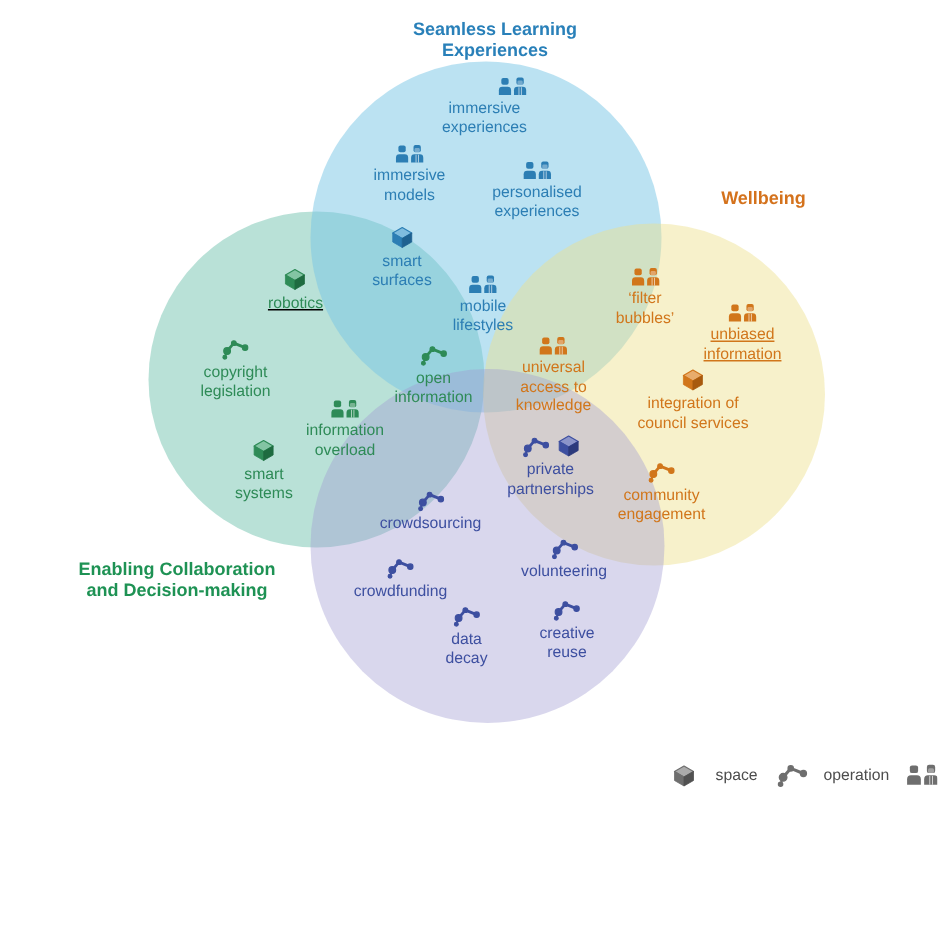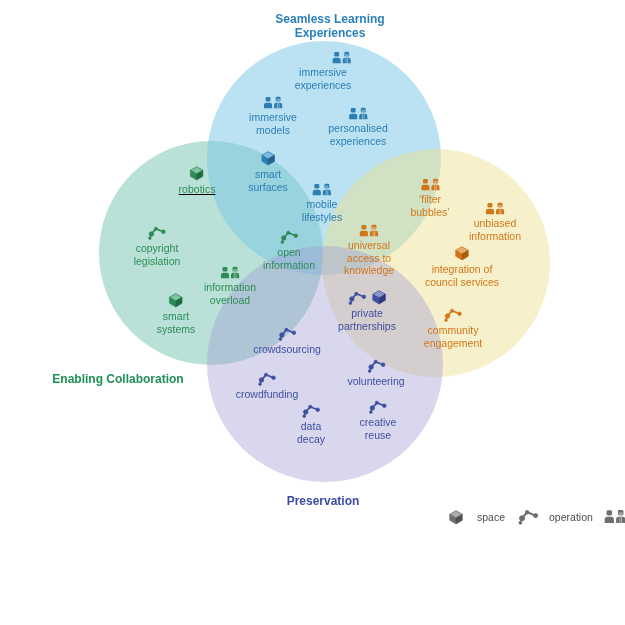--- a/index.html
+++ b/index.html
@@ -33,29 +33,30 @@
 <div id="stage" style="background: rgb(255, 255, 255);">
   <div id="circles">
       <div class="circle" style="left: 99px; top: 141px; width: 224px; height: 224px; background: rgba(115, 195, 175, 0.5);"></div>
       <div class="circle" style="left: 207px; top: 41px; width: 234px; height: 234px; background: rgba(120, 197, 230, 0.5);"></div>
       <div class="circle" style="left: 322px; top: 149px; width: 228px; height: 228px; background: rgba(238, 223, 140, 0.45);"></div>
       <div class="circle" style="left: 207px; top: 246px; width: 236px; height: 236px; background: rgba(160, 155, 210, 0.4);"></div>
     </div>
   <div id="titles">
       <div class="vtitle" style="left: 118px; top: 372px; color: rgb(30, 146, 84);">
         <div>Enabling Collaboration</div>
+        <div>and Decision-making</div>
       </div>
       <div class="vtitle" style="left: 330px; top: 12px; color: rgb(41, 128, 185);">
         <div>Seamless Learning</div>
         <div>Experiences</div>
       </div>
       <div class="vtitle" style="left: 509px; top: 125px; color: rgb(212, 114, 28);">
+        <div>Wellbeing</div>
       </div>
       <div class="vtitle" style="left: 323px; top: 494px; color: rgb(58, 75, 168);">
-        <div>Preservation</div>
       </div>
     </div>
   <div id="items">
       <div class="item" style="left: 323px; top: 47px; align-items: flex-end;">
     <div class="icons">
           <svg width="20" height="13" viewBox="0 0 30 20">
     <rect x="3.5" y="1.5" width="7.5" height="7" rx="2" fill="#2C7EB4"></rect>
     <path d="M1,19 L1,14 Q1,10.5 4.5,10.5 L10,10.5 Q13.5,10.5 13.5,14 L13.5,19 Z" fill="#2C7EB4"></path>
     <rect x="19" y="1" width="7.5" height="7.5" rx="2" fill="#2C7EB4"></rect>
     <rect x="20" y="4.2" width="5.5" height="4.3" rx="1.4" fill="#ffffff" opacity="0.35"></rect>
@@ -126,21 +127,21 @@
     <path d="M16.5,19 L16.5,14 Q16.5,10.5 20,10.5 L25.5,10.5 Q29,10.5 29,14 L29,19 Z" fill="#2C7EB4"></path>
     <line x1="21.6" y1="11" x2="21.6" y2="19" stroke="#ffffff" stroke-width="0.9" opacity="0.7"></line>
     <line x1="24.1" y1="11" x2="24.1" y2="19" stroke="#ffffff" stroke-width="0.9" opacity="0.7"></line>
           </svg>
         </div>
     <div class="label" style="color: rgb(44, 126, 180);">
           <div>mobile</div>
           <div>lifestyles</div>
         </div>
   </div>
-      <div class="item" style="left: 197px; top: 164px; text-decoration: underline;">
+      <div class="item" style="left: 197px; top: 177px; text-decoration: underline;">
     <div class="icons">
           <svg width="16" height="16" viewBox="0 0 24 24">
     <polygon points="12,2.5 21.5,8 12,13.5 2.5,8" fill="#83C4A3" stroke="#2E8B57" stroke-width="1.2" stroke-linejoin="round"></polygon>
     <polygon points="2.5,8 12,13.5 12,22.5 2.5,17" fill="#2E8B57" stroke="#2E8B57" stroke-width="0.8" stroke-linejoin="round"></polygon>
     <polygon points="21.5,8 12,13.5 12,22.5 21.5,17" fill="#1E6B40" stroke="#1E6B40" stroke-width="0.8" stroke-linejoin="round"></polygon>
           </svg>
         </div>
     <div class="label" style="color: rgb(46, 139, 87);">
           <div>robotics</div>
         </div>
@@ -235,39 +236,39 @@
           <svg width="20" height="13" viewBox="0 0 30 20">
     <rect x="3.5" y="1.5" width="7.5" height="7" rx="2" fill="#D1761B"></rect>
     <path d="M1,19 L1,14 Q1,10.5 4.5,10.5 L10,10.5 Q13.5,10.5 13.5,14 L13.5,19 Z" fill="#D1761B"></path>
     <rect x="19" y="1" width="7.5" height="7.5" rx="2" fill="#D1761B"></rect>
     <rect x="20" y="4.2" width="5.5" height="4.3" rx="1.4" fill="#ffffff" opacity="0.35"></rect>
     <path d="M16.5,19 L16.5,14 Q16.5,10.5 20,10.5 L25.5,10.5 Q29,10.5 29,14 L29,19 Z" fill="#D1761B"></path>
     <line x1="21.6" y1="11" x2="21.6" y2="19" stroke="#ffffff" stroke-width="0.9" opacity="0.7"></line>
     <line x1="24.1" y1="11" x2="24.1" y2="19" stroke="#ffffff" stroke-width="0.9" opacity="0.7"></line>
           </svg>
         </div>
-    <div class="label" style="color: rgb(209, 118, 27);">
+    <div class="label" style="color: rgb(209, 118, 27); text-decoration: underline;">
           <div>unbiased</div>
           <div>information</div>
         </div>
   </div>
       <div class="item" style="left: 462px; top: 244px;">
     <div class="icons">
           <svg width="16" height="16" viewBox="0 0 24 24">
     <polygon points="12,2.5 21.5,8 12,13.5 2.5,8" fill="#E8AC6C" stroke="#D1761B" stroke-width="1.2" stroke-linejoin="round"></polygon>
     <polygon points="2.5,8 12,13.5 12,22.5 2.5,17" fill="#D1761B" stroke="#D1761B" stroke-width="0.8" stroke-linejoin="round"></polygon>
     <polygon points="21.5,8 12,13.5 12,22.5 21.5,17" fill="#A85A0F" stroke="#A85A0F" stroke-width="0.8" stroke-linejoin="round"></polygon>
           </svg>
         </div>
     <div class="label" style="color: rgb(209, 118, 27);">
           <div>integration of</div>
           <div>council services</div>
         </div>
   </div>
-      <div class="item" style="left: 441px; top: 305px; margin-left: 12px;">
+      <div class="item" style="left: 441px; top: 305px;">
     <div class="icons">
           <svg width="20" height="15" viewBox="0 0 26 20">
     <g stroke="#D1761B" fill="#D1761B">
       <line x1="12" y1="5" x2="6" y2="12" stroke-width="2.4"></line>
       <line x1="12" y1="5" x2="22" y2="9" stroke-width="2.4"></line>
       <line x1="6" y1="12" x2="4" y2="17" stroke-width="1.6"></line>
       <circle cx="12" cy="5" r="2.1"></circle>
               <circle cx="6" cy="12" r="3"></circle>
       <circle cx="22" cy="9" r="2.4"></circle>
               <circle cx="4" cy="17.5" r="1.7"></circle>

